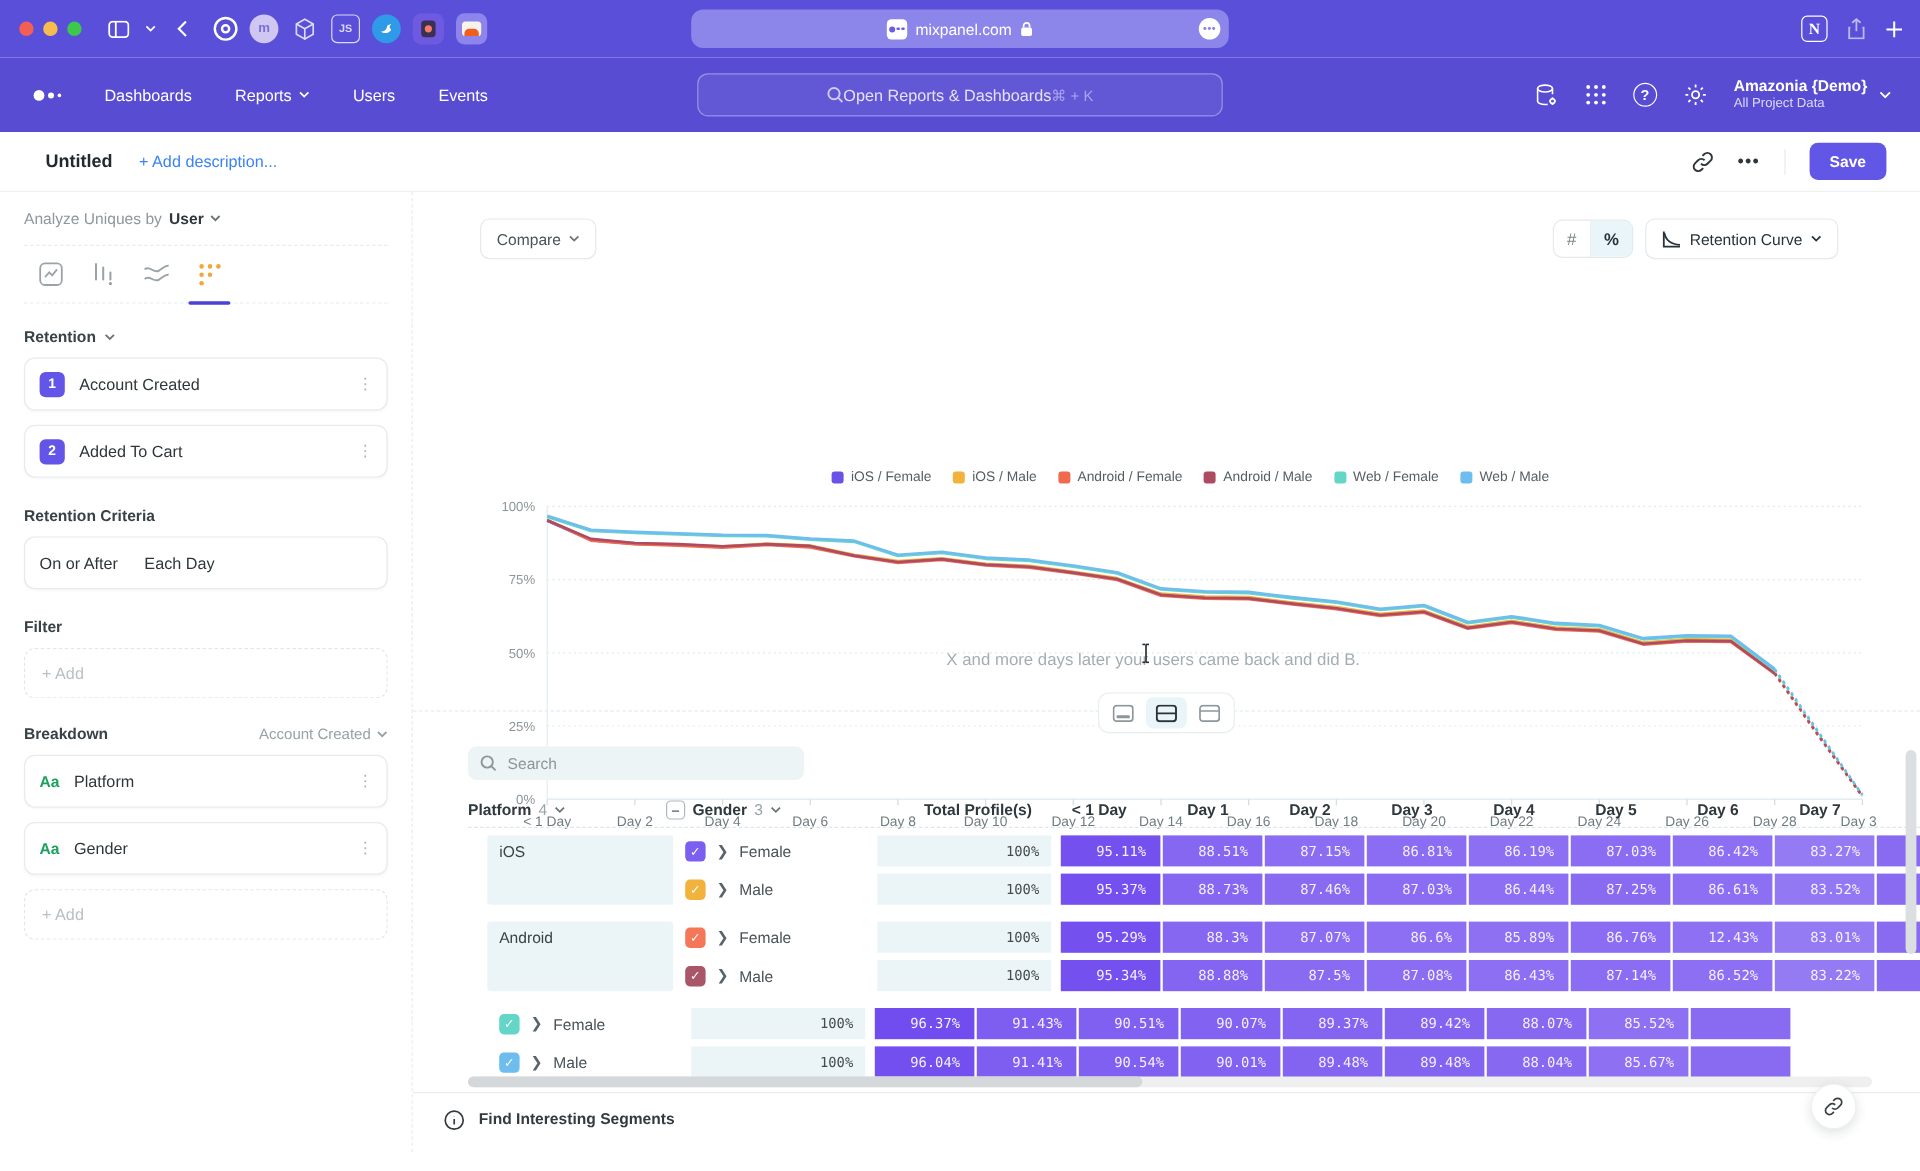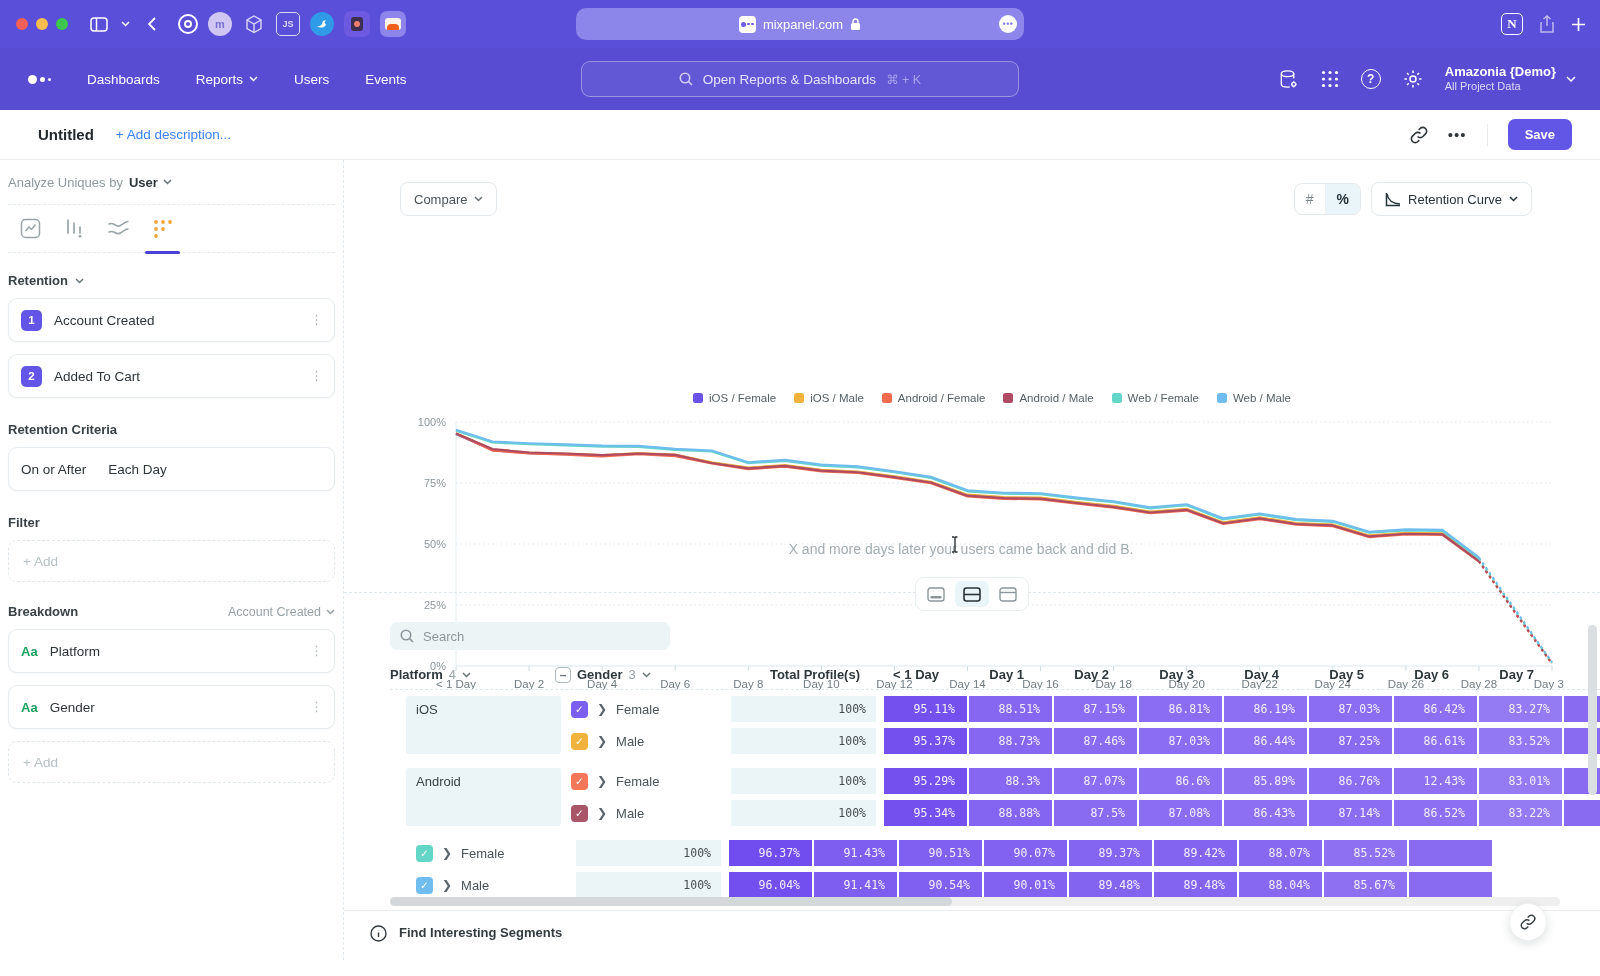--- a/index.html
+++ b/index.html
@@ -20,37 +20,37 @@
   .url-fav i { display:block; border-radius:50%; background:#6b5ce8; }
   .url-more { position:absolute; right:7px; top:7px; width:18px; height:18px; border-radius:50%; background:#fff; color:#8a83ea; font-size:9px; font-weight:bold; display:flex; align-items:center; justify-content:center; letter-spacing:.5px; }
   .chrome-right { position:absolute; right:14px; top:0; height:48px; display:flex; align-items:center; gap:16px; color:#fff; }
 
   
   .appnav { position:absolute; top:48px; left:0; right:0; height:62px; background:#574cd2; display:flex; align-items:center; padding:0 28px; }
   .mp-logo { display:flex; align-items:center; gap:3px; margin-right:36px; }
   .mp-logo i { background:#fff; border-radius:50%; display:block; }
   .nav-items { display:flex; gap:36px; }
   .nav-item { color:#fff; font-size:13.5px; display:flex; align-items:center; gap:6px; cursor:pointer; }
-  .nav-search { position:absolute; left:50%; transform:translateX(-50%); top:13px; width:438px; height:36px; border:1px solid rgba(255,255,255,.35); background:rgba(255,255,255,.07); border-radius:9px; display:flex; align-items:center; justify-content:center; gap:10px; color:#e4e2fb; font-size:13.5px; }
+  .nav-search { position:absolute; left:50%; transform:translateX(-50%); top:13px; width:438px; height:36px; border:1px solid rgba(255,255,255,.35); background:rgba(255,255,255,.07); border-radius:9px; display:flex; align-items:center; justify-content:center; color:#e4e2fb; font-size:13.5px; }
   .nav-search .kbd { color:#aaa4ef; font-size:12.5px; }
   .appnav-right { position:absolute; right:24px; top:0; height:62px; display:flex; align-items:center; gap:22px; color:#fff; }
   .ws { text-align:left; line-height:1.25; display:flex; align-items:center; gap:10px;}
   .ws b { display:block; font-size:13px; }
   .ws small { display:block; font-size:11px; color:rgba(255,255,255,.78); font-weight:normal; }
 
   
   .rhead { position:absolute; top:110px; left:0; right:0; height:50px; background:#fff; border-bottom:1px solid #eef1f3; display:flex; align-items:center; padding:0 28px 0 38px; }
   .rtitle { font-size:15px; font-weight:bold; color:#23292c; margin-right:22px; }
   .rdesc { font-size:13.5px; color:#3b82f6; }
   .rhead-right { margin-left:auto; display:flex; align-items:center; gap:20px; color:#2f373a; }
   .save-btn { background:#6156e6; color:#fff; font-size:13px; font-weight:bold; border:none; border-radius:7px; padding:8px 17px; cursor:pointer; }
   .vdiv { width:1px; height:22px; background:#e7ebee; }
 
   
-  .sidebar { position:absolute; top:160px; left:0; width:344px; bottom:16px; background:#fff; border-right:1px dashed #e2eaee; padding:0 8px; }
+  .sidebar { position:absolute; top:160px; left:0; width:344px; bottom:16px; background:#fff; border-right:1px dashed #e2eaee; padding:0 20px; }
   .sb-row1 { height:45px; display:flex; align-items:center; font-size:13px; color:#8e989c; border-bottom:1px dashed #e6edf0; }
   .sb-row1 b { color:#2e373b; margin-left:6px; font-size:13px; display:flex; align-items:center; gap:5px;}
   .sb-tabs { height:48px; display:flex; align-items:center; gap:19px; border-bottom:1px dashed #e6edf0; padding-left:10px; position:relative; }
   .sb-tab { width:25px; height:25px; display:flex; align-items:center; justify-content:center; position:relative; cursor:pointer; }
   .sb-tab.active::after { content:""; position:absolute; left:-5px; right:-5px; bottom:-13px; height:3px; border-radius:2px; background:#4b41d6; }
   .sb-sec { font-size:13px; font-weight:bold; color:#394246; margin:20px 0 10px 0; display:flex; align-items:center; }
   .sb-card { height:44px; border:1px solid #e5ebee; border-radius:9px; box-shadow:0 1px 2px rgba(40,50,60,.04); display:flex; align-items:center; padding:0 12px; margin-bottom:12px; background:#fff; cursor:pointer; }
   .sb-card .lbl { font-size:13.5px; color:#2e363a; margin-left:12px; }
   .kebab { margin-left:auto; color:#aab3b7; font-size:13px; letter-spacing:0; line-height:4px; width:12px; text-align:center; }
   .stepnum { width:21px; height:21px; border-radius:5px; background:#6355e8; color:#fff; font-size:11.5px; font-weight:bold; display:flex; align-items:center; justify-content:center; }

